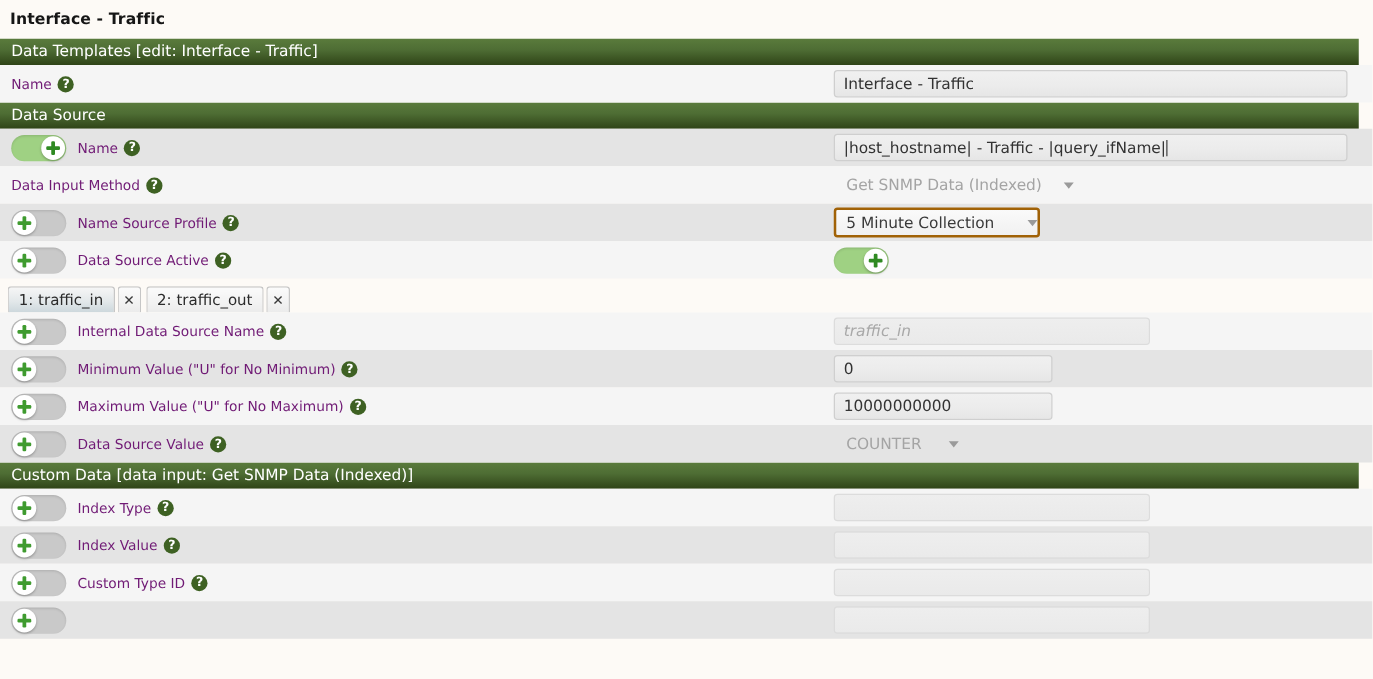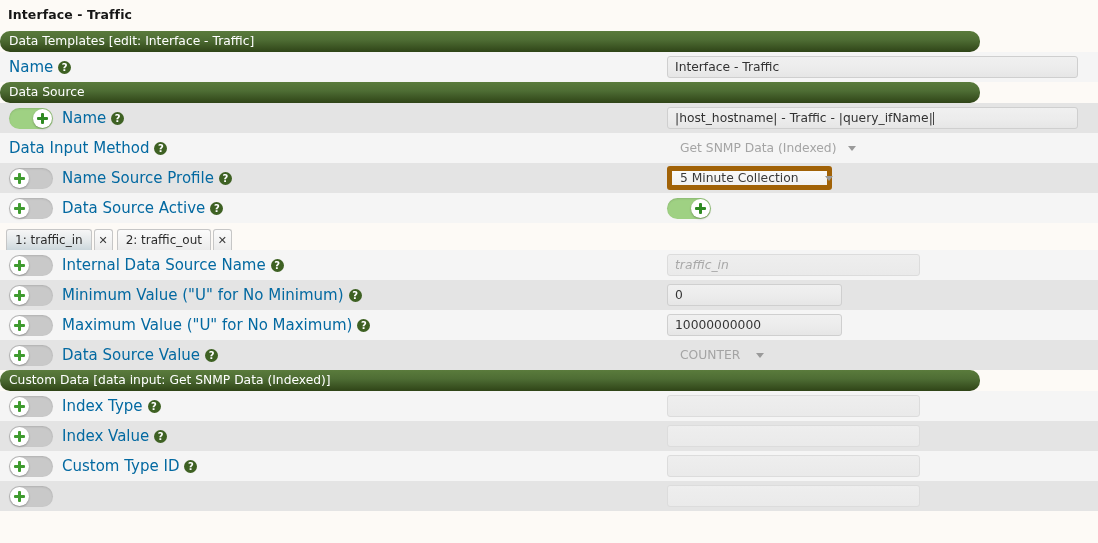--- a/index.html
+++ b/index.html
@@ -21,31 +21,30 @@
     padding: 7px 8px 9px 8px;
     font-size: 12.5px;
     font-weight: bold;
     color: #161616;
     background: #fdfaf6;
     letter-spacing: 0.1px;
   }
 
   
   .section-header {
-    width: 980px;
+    width: 1087px;
     height: 21px;
     line-height: 21px;
     padding: 0 0 0 9px;
     color: #ffffff;
     font-size: 12.3px;
     font-weight: normal;
     background: linear-gradient(to bottom, #5a7b3c 0%, #4e6d34 42%, #2f4417 100%);
     overflow: hidden;
     white-space: nowrap;
-    border-radius: 10px;
   }
 
   
   .row {
     display: flex;
     align-items: center;
     width: 1098px;
     height: 30px;
     position: relative;
   }
@@ -54,22 +53,22 @@
 
   .row-label {
     display: flex;
     align-items: center;
     flex: 0 0 auto;
     padding-left: 9px;
     white-space: nowrap;
   }
 
   .label-text {
-    font-size: 15px;
-    color: #0369a1;
+    font-size: 11px;
+    color: #701a75;
     margin-right: 5px;
   }
 
   
   .toggle {
     position: relative;
     width: 44px;
     height: 21px;
     border-radius: 11px;
     flex: 0 0 auto;
@@ -158,21 +157,21 @@
   }
   .caret {
     display: inline-block;
     width: 1px; height: 13px;
     background: #444444;
     margin-left: 0px;
   }
 
   .select {
     height: 24px;
-    border: 5px solid #a16207;
+    border: 2px solid #a16207;
     border-radius: 3px;
     background: linear-gradient(to bottom, #fafafa 0%, #f1f1f1 100%);
     padding: 0 6px 0 8px;
     font-size: 12.3px;
     color: #3a3a3a;
     display: flex;
     align-items: center;
     justify-content: space-between;
     white-space: nowrap;
   }

